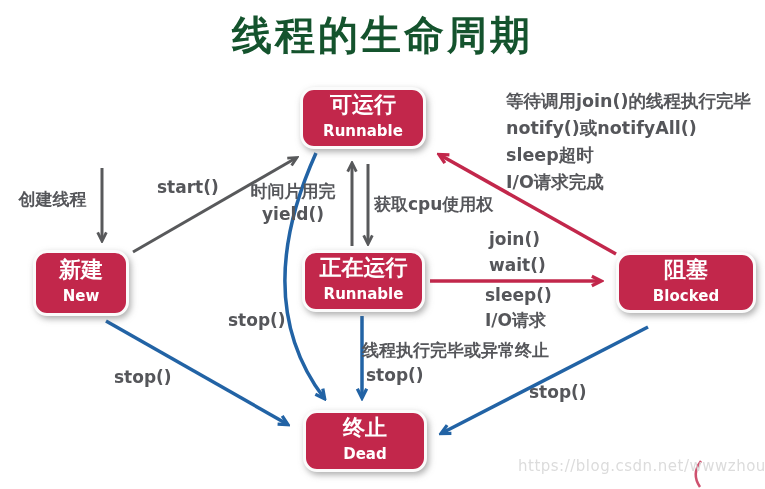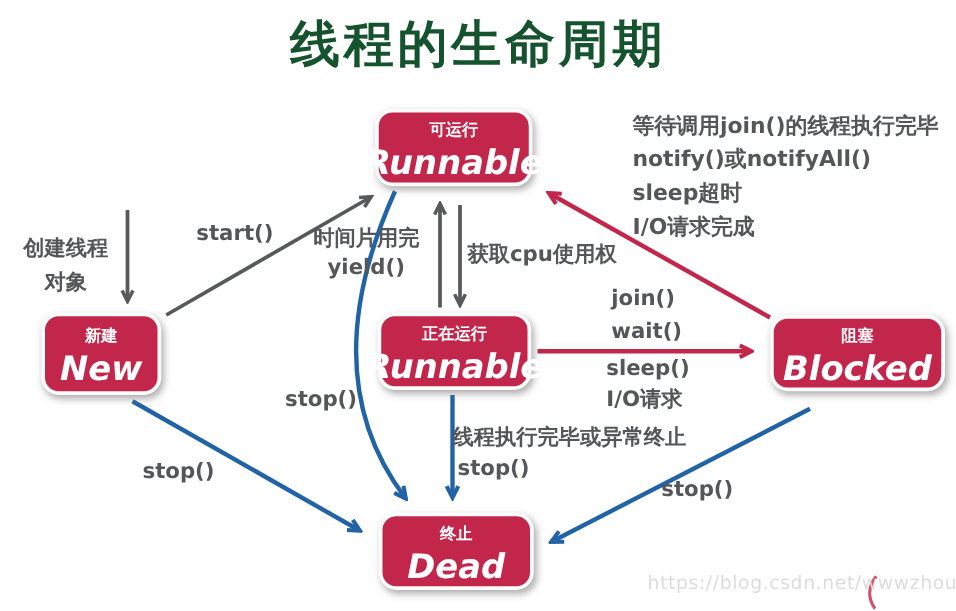--- a/index.html
+++ b/index.html
@@ -17,22 +17,22 @@
     position:absolute;left:0;top:8px;width:100%;text-align:center;z-index:2;
     font-size:40px;font-weight:bold;color:#14532d;letter-spacing:3px;
   }
   .state-box{
     position:absolute;z-index:3;box-sizing:border-box;
     background:#c2274b;border:3px solid #fbfbfb;border-radius:14px;
     box-shadow:2px 3px 6px rgba(110,110,110,.55);
     display:flex;flex-direction:column;align-items:center;justify-content:center;
     color:#fff;font-weight:bold;line-height:26px;
   }
-  .state-zh{font-size:13px;}
-  .state-en{font-size:27px;font-style:italic;}
+  .state-zh{font-size:22px;}
+  .state-en{font-size:15px;}
   .lbl{
     position:absolute;z-index:2;color:#55565a;font-weight:bold;font-size:17px;
     line-height:26px;white-space:nowrap;
   }
   .center{text-align:center;}
   .watermark{
     position:absolute;z-index:2;left:518px;top:457px;
     color:#dcdcdc;font-size:15px;letter-spacing:.5px;
   }
 </style>
@@ -89,21 +89,20 @@
     <div class="state-en">Dead</div>
   </div>
 
   <div class="state-box" style="left:616px;top:252px;width:140px;height:61px;">
     <div class="state-zh">阻塞</div>
     <div class="state-en">Blocked</div>
   </div>
 
   <div class="lbl center" style="left:5px;top:186px;width:95px;line-height:27px;">
     <div>创建线程</div>
-    <div>对象</div>
   </div>
 
   <div class="lbl" style="left:157px;top:174px;">start()</div>
 
   <div class="lbl center" style="left:238px;top:180px;width:110px;line-height:23px;">
     <div>时间片用完</div>
     <div>yield()</div>
   </div>
 
   <div class="lbl" style="left:506px;top:88px;line-height:27px;font-size:17.5px;">

